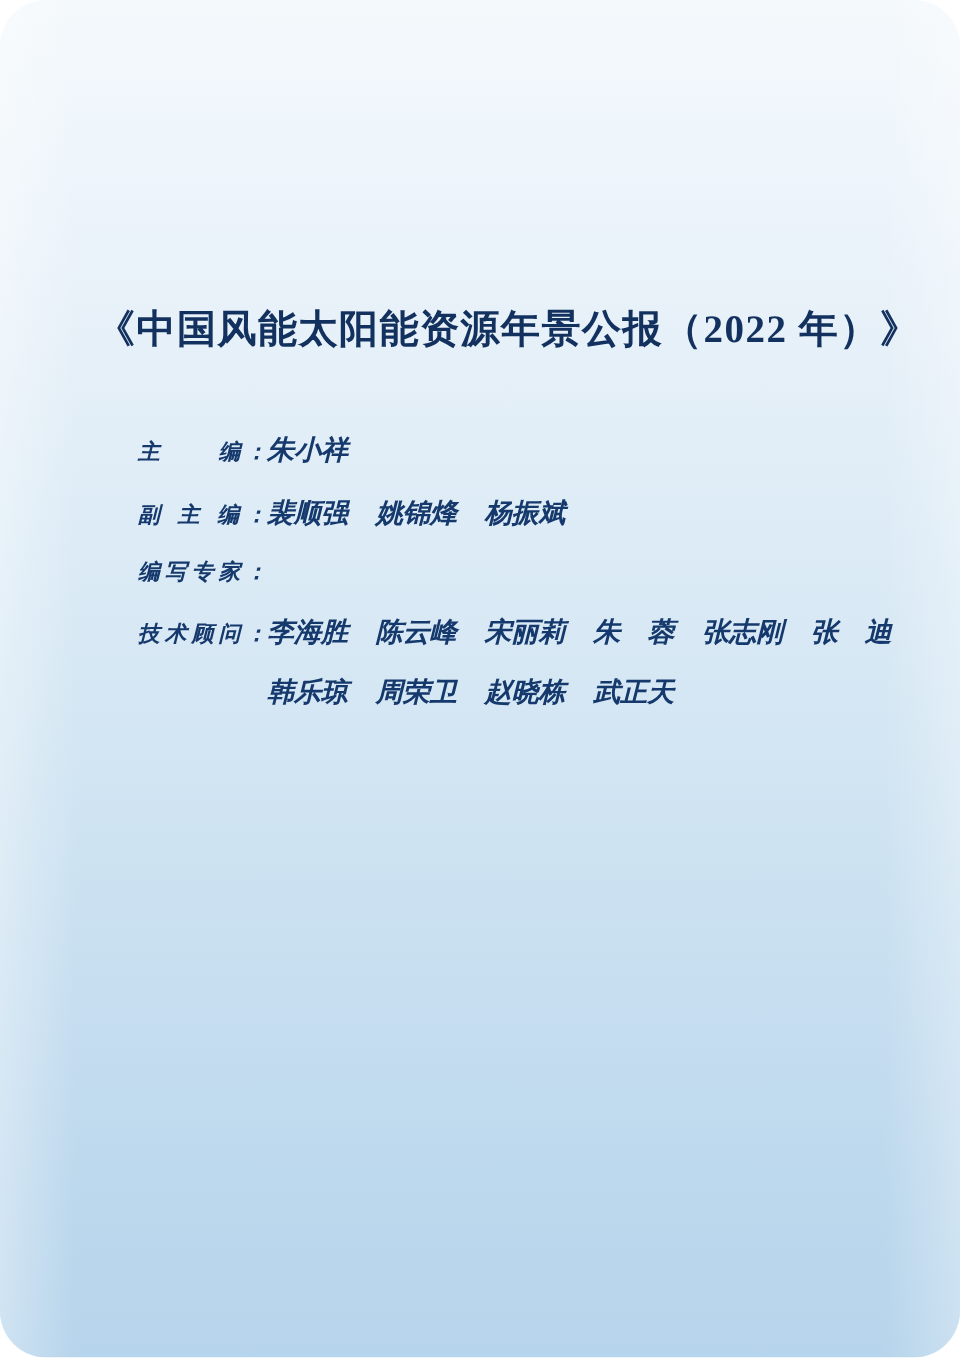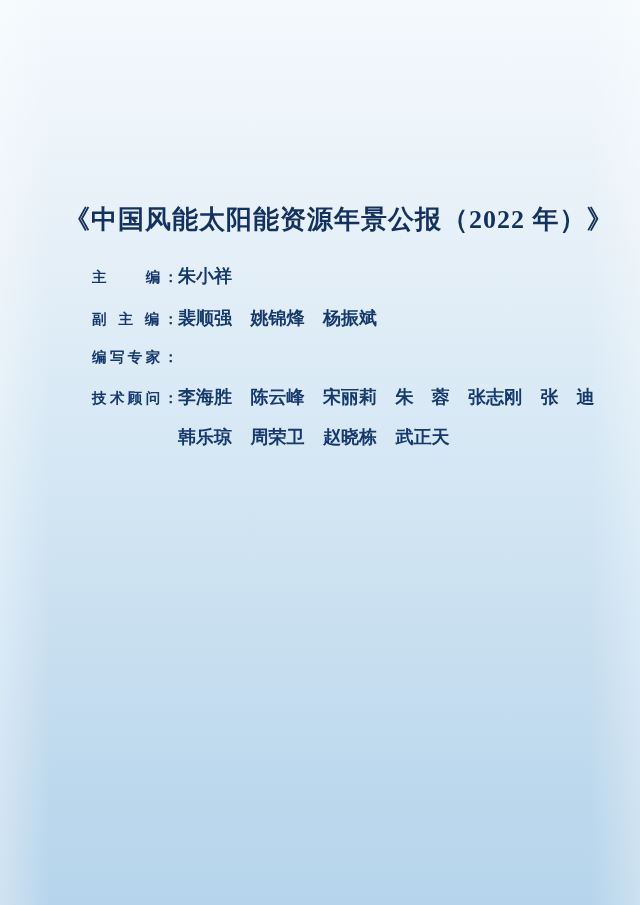--- a/index.html
+++ b/index.html
@@ -25,20 +25,21 @@
         #eef5fb 12%,
         #e6f0f8 26%,
         #dcebf6 40%,
         #d3e6f3 54%,
         #cbe1f1 66%,
         #c3dcef 78%,
         #bcd8ed 88%,
         #b6d4eb 100%);
     color: #1a3a6b;
     overflow: hidden;
+    border-radius: 31px;
   }
   
   .page::after {
     content: "";
     position: absolute;
     inset: 0;
     background: linear-gradient(to right,
       rgba(255,255,255,0.35) 0%,
       rgba(255,255,255,0.0) 8%,
       rgba(255,255,255,0.0) 92%,
@@ -59,22 +60,23 @@
     font-size: 26px;
     font-weight: bold;
     letter-spacing: 1px;
     line-height: 48px;
     white-space: nowrap;
   }
   .title-line.second {
     letter-spacing: 4px;
   }
   .credits {
-    margin-top: 20px;
+    margin-top: 44px;
     padding-left: 28px;
+    font-style: italic;
   }
   .credit-row {
     display: flex;
     align-items: baseline;
     margin-bottom: 18px;
   }
   .credit-label {
     flex: 0 0 86px;
     font-size: 14.5px;
     font-weight: bold;

